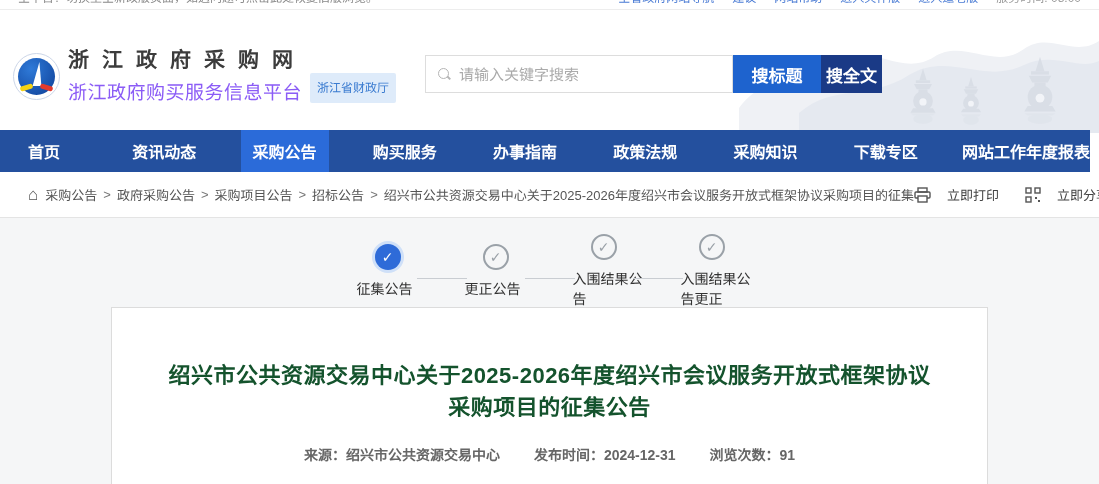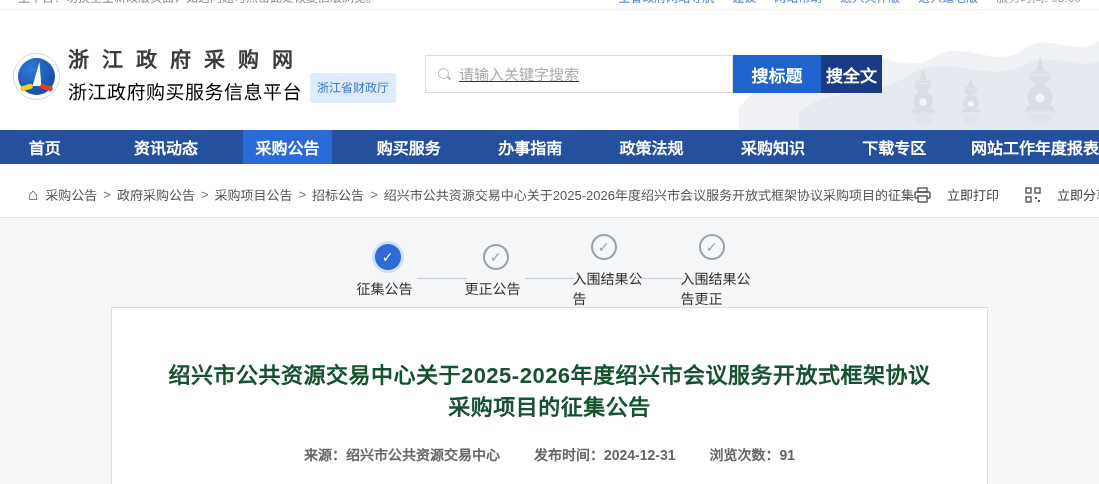--- a/index.html
+++ b/index.html
@@ -25,36 +25,36 @@
   .watermark{position:absolute;right:0;top:0;width:360px;height:120px;z-index:0;pointer-events:none;}
   .logo-wrap{position:absolute;left:13px;top:34px;display:flex;align-items:center;z-index:1;cursor:pointer;}
   .logo{position:relative;width:47px;height:47px;border-radius:50%;background:#fff;border:1px solid #ccd6e8;flex:0 0 auto;}
   .logo-inner{position:absolute;left:4px;top:4px;width:37px;height:37px;border-radius:50%;background:radial-gradient(circle at 35% 30%,#2f7ad8,#0d3f97);}
   .logo-sail{position:absolute;left:13px;top:8px;width:20px;height:24px;background:#fff;clip-path:polygon(28% 100%,62% 0,72% 100%);}
   .logo-swoosh-y{position:absolute;left:6px;bottom:9px;width:13px;height:5px;border-radius:3px;background:#f5d312;transform:rotate(-18deg);}
   .logo-swoosh-r{position:absolute;right:6px;bottom:9px;width:13px;height:5px;border-radius:3px;background:#e23b2e;transform:rotate(18deg);}
   .titles{margin-left:8px;}
   .site-title{font-size:21px;font-weight:700;color:#3c3c3c;letter-spacing:13px;line-height:26px;white-space:nowrap;}
   .site-sub-row{display:flex;align-items:flex-end;line-height:26px;}
-  .site-subtitle{font-size:19px;color:#000000;letter-spacing:0.5px;white-space:nowrap;}
+  .site-subtitle{font-size:19px;color:#8b5cf6;letter-spacing:0.5px;white-space:nowrap;}
   .badge{margin-left:8px;margin-bottom:3px;font-size:12px;color:var(--badge-text);background:var(--badge-bg);padding:2px 7px;border-radius:2px;white-space:nowrap;}
 
   .search{position:absolute;left:425px;top:42px;display:flex;z-index:1;}
   .search-box{display:flex;align-items:center;width:308px;height:38px;border:1px solid #ddd;background:#fff;}
   .mag{position:relative;width:13px;height:13px;margin:0 8px 0 12px;flex:0 0 auto;}
   .mag::before{content:"";position:absolute;left:0;top:0;width:9px;height:9px;border:1.5px solid #b5b5b5;border-radius:50%;}
   .mag::after{content:"";position:absolute;left:9px;top:9px;width:4px;height:1.5px;background:#b5b5b5;transform:rotate(45deg);}
-  .search-box input{border:none;outline:none;flex:1;font-size:15px;color:#333;font-family:inherit;text-decoration:underline;}
+  .search-box input{border:none;outline:none;flex:1;font-size:15px;color:#333;font-family:inherit;}
   .search-box input::placeholder{color:#aaa;}
   .btn{height:38px;border:none;color:#fff;font-size:17px;font-weight:700;cursor:pointer;font-family:inherit;}
   .btn-title{width:88px;background:var(--btn-title);}
   .btn-full{width:61px;background:var(--btn-fulltext);}
 
   
-  .nav{position:absolute;top:130px;left:0;right:0;height:34px;background:var(--nav-bg);display:flex;z-index:2;gap:32px;}
+  .nav{position:absolute;top:130px;left:0;right:9px;height:42px;background:var(--nav-bg);display:flex;z-index:2;gap:32px;}
   .nav-item{flex:1;display:flex;align-items:center;justify-content:center;color:#fff;font-size:16px;font-weight:700;white-space:nowrap;cursor:pointer;text-decoration:none;}
   .nav-item:last-child{flex:1.15;}
   .nav-item.active{background:var(--nav-active);}
 
   
   .breadcrumb{position:absolute;top:172px;left:0;right:0;height:46px;background:#fff;border-bottom:1px solid #e4e4e4;display:flex;align-items:center;padding:0 30px 0 28px;font-size:13px;color:#555;white-space:nowrap;}
   .home-icon{font-size:17px;color:#555;margin-right:7px;line-height:1;}
   .crumb{color:#555;text-decoration:none;cursor:pointer;}
   .crumb.current{cursor:default;}
   .crumb-sep{margin:0 6px;color:#777;}

